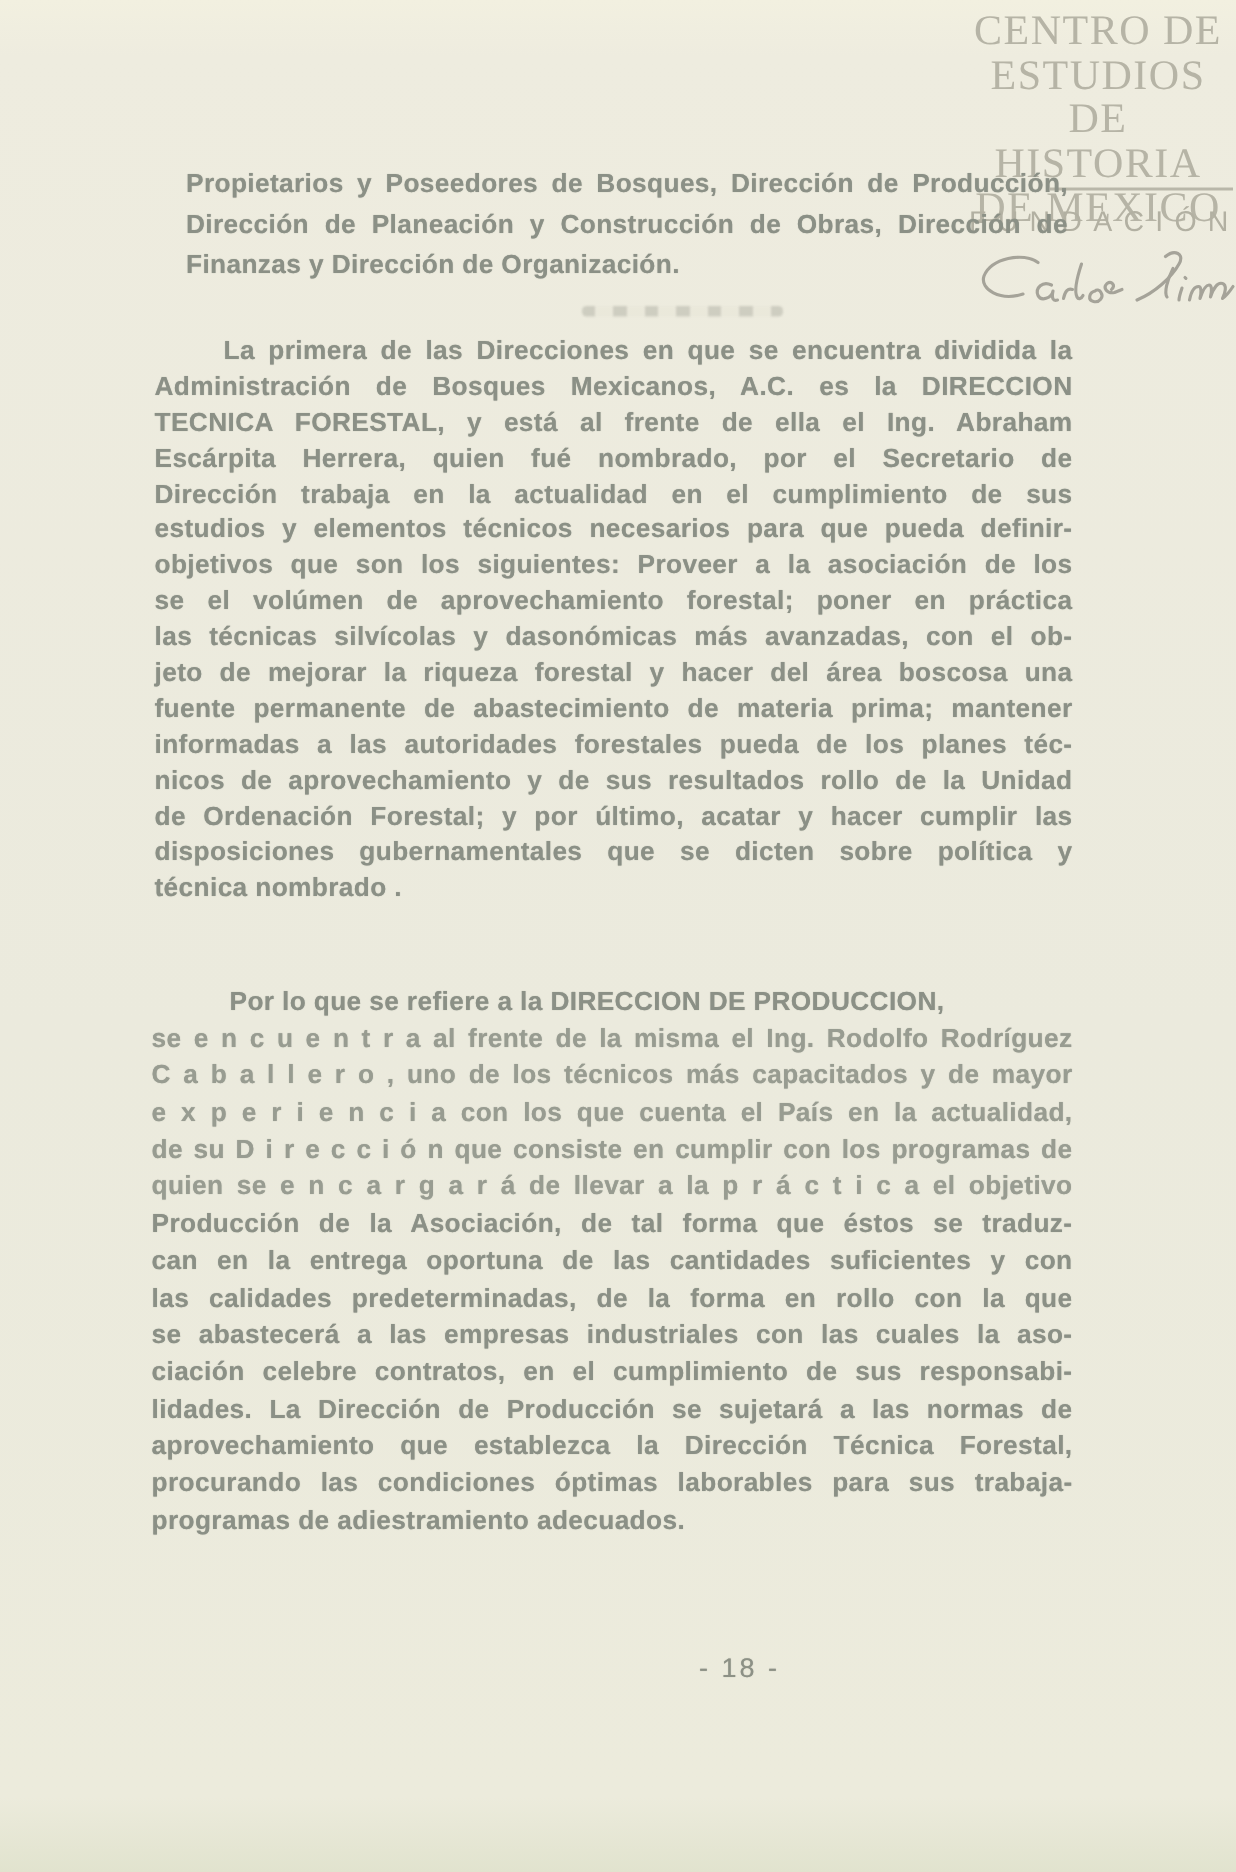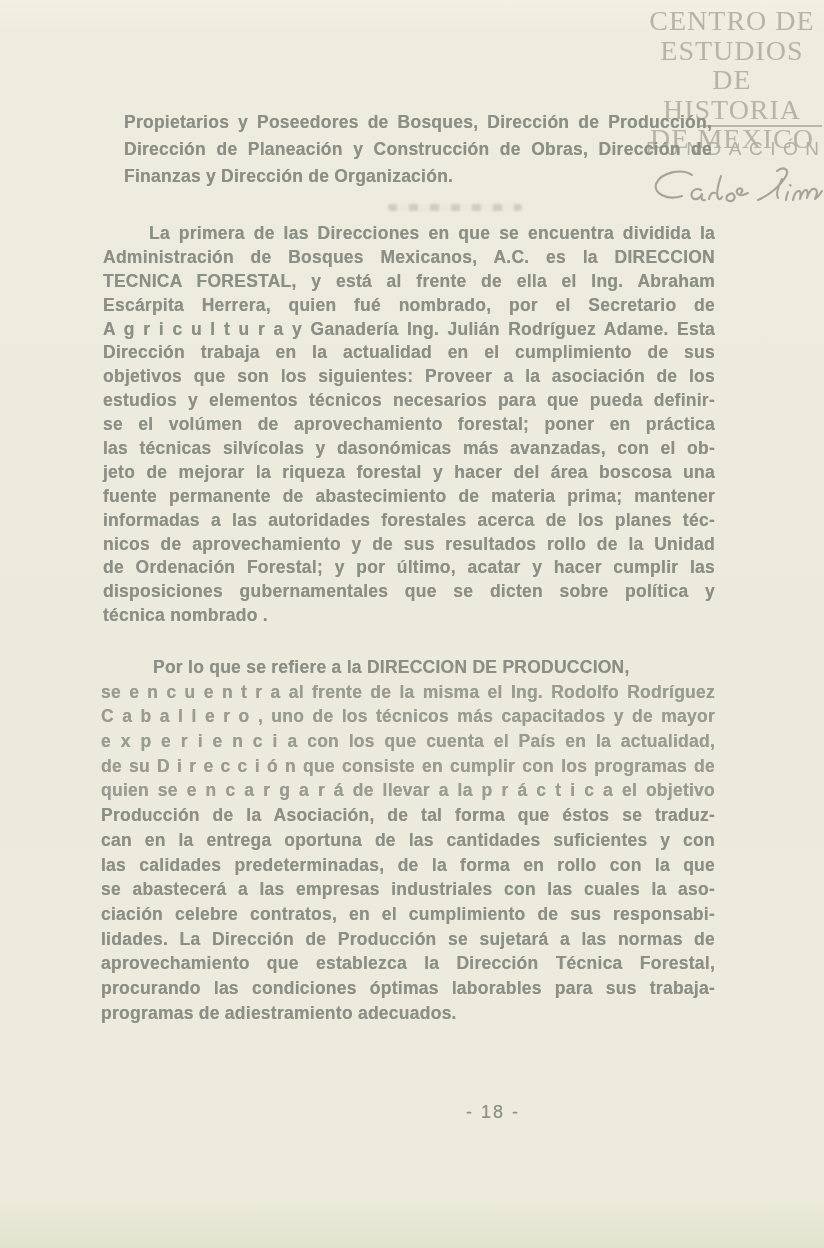--- a/index.html
+++ b/index.html
@@ -118,29 +118,28 @@
       <div class="tline">Propietarios y Poseedores de Bosques, Dirección de Producción,</div>
       <div class="tline">Dirección de Planeación y Construcción de Obras, Dirección de</div>
       <div class="tline ragged">Finanzas y Dirección de Organización.</div>
     </div>
 
   <div class="para" id="para-2">
       <div class="tline">La primera de las Direcciones en que se encuentra dividida la</div>
       <div class="tline">Administración de Bosques Mexicanos, A.C. es la DIRECCION</div>
       <div class="tline">TECNICA FORESTAL, y está al frente de ella el Ing. Abraham</div>
       <div class="tline">Escárpita Herrera, quien fué nombrado, por el Secretario de</div>
-      <div class="tline">A g r i c u l t u r a y Ganadería Ing. Julián Rodríguez Adame. Esta</div>
       <div class="tline">Dirección trabaja en la actualidad en el cumplimiento de sus</div>
+      <div class="tline">estudios y elementos técnicos necesarios para que pueda definir-</div>
       <div class="tline">objetivos que son los siguientes: Proveer a la asociación de los</div>
-      <div class="tline">estudios y elementos técnicos necesarios para que pueda definir-</div>
       <div class="tline">se el volúmen de aprovechamiento forestal; poner en práctica</div>
       <div class="tline">las técnicas silvícolas y dasonómicas más avanzadas, con el ob-</div>
       <div class="tline">jeto de mejorar la riqueza forestal y hacer del área boscosa una</div>
       <div class="tline">fuente permanente de abastecimiento de materia prima; mantener</div>
-      <div class="tline">informadas a las autoridades forestales acerca de los planes téc-</div>
+      <div class="tline">informadas a las autoridades forestales pueda de los planes téc-</div>
       <div class="tline">nicos de aprovechamiento y de sus resultados rollo de la Unidad</div>
       <div class="tline">de Ordenación Forestal; y por último, acatar y hacer cumplir las</div>
       <div class="tline">disposiciones gubernamentales que se dicten sobre política y</div>
       <div class="tline ragged">técnica nombrado .</div>
     </div>
 
   <div class="para" id="para-3">
       <div class="tline ragged">Por lo que se refiere a la DIRECCION DE PRODUCCION,</div>
       <div class="tline">se e n c u e n t r a al frente de la misma el Ing. Rodolfo Rodríguez</div>
       <div class="tline">C a b a l l e r o , uno de los técnicos más capacitados y de mayor</div>

